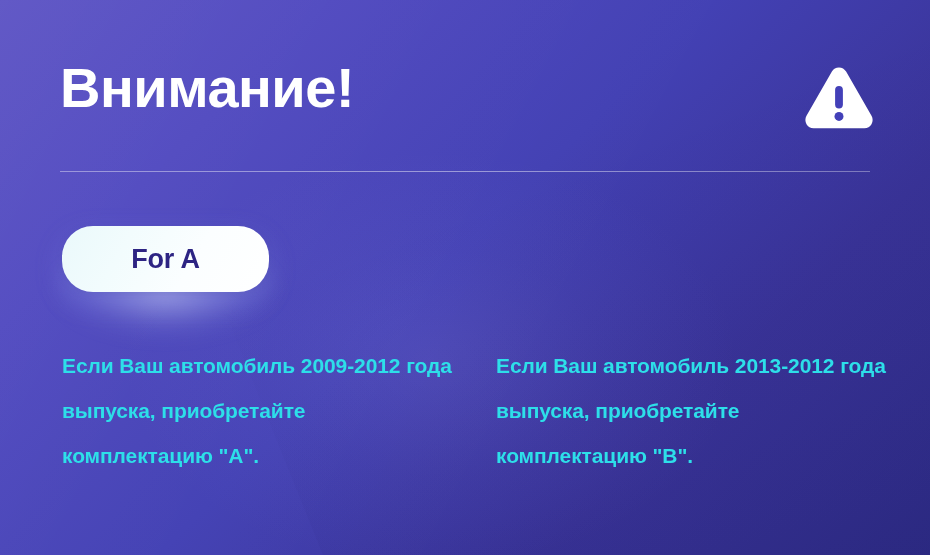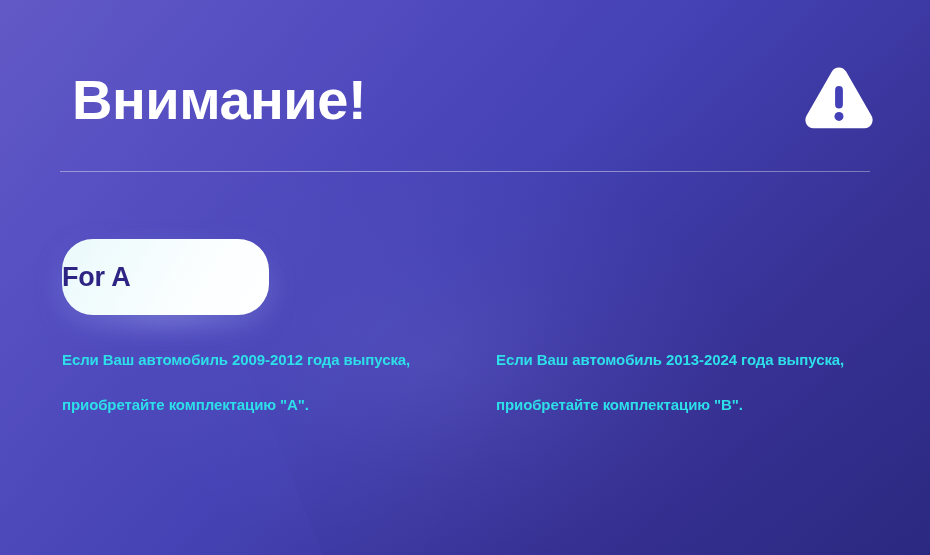--- a/index.html
+++ b/index.html
@@ -74,21 +74,21 @@
     position: absolute;
     left: 0;
     top: 0;
     width: 930px;
     height: 172px;
   }
   .page-title {
     position: absolute;
     left: 60px;
     top: 57px;
-    margin: 12px;
+    margin: 0;
     color: #ffffff;
     font-size: 56px;
     line-height: 62px;
     font-weight: 700;
     letter-spacing: -0.5px;
     white-space: nowrap;
   }
   .warning-icon {
     position: absolute;
     left: 803px;
@@ -142,51 +142,51 @@
         rgba(170,180,250,0.10) 70%,
         rgba(170,180,250,0) 100%);
     filter: blur(7px);
     pointer-events: none;
   }
   .pill {
     position: absolute;
     left: 0;
     top: 16px;
     width: 207px;
-    height: 76px;
+    height: 66px;
     border-radius: 31px;
     background: linear-gradient(120deg,
         #eaf9fb 0%,
         #f2fcfd 30%,
         #fbfeff 62%,
         #ffffff 100%);
     box-shadow:
       0 10px 26px rgba(120,125,220,0.45),
       0 2px 6px rgba(60,55,150,0.25);
     display: flex;
     align-items: center;
+    justify-content: center;
     cursor: pointer;
-    margin-top: 13px;
   }
   .pill-label {
     color: #2d2483;
     font-size: 27px;
     font-weight: 700;
     letter-spacing: -0.2px;
     line-height: 1;
     user-select: none;
   }
 
   .column-text {
     position: absolute;
     left: 0;
     top: 112px;
     width: 395px;
     color: #2ddfe9;
-    font-size: 15px;
+    font-size: 21px;
     font-weight: 700;
     line-height: 45px;
     letter-spacing: -0.1px;
   }
 </style>
 </head>
 <body>
 
 <div class="banner">
 
@@ -214,17 +214,17 @@
       <div class="pill-wrap">
         <div class="pill-glow"></div>
         <div class="pill">
           <span class="pill-label">For A</span>
         </div>
       </div>
       <p class="column-text">Если Ваш автомобиль 2009-2012 года выпуска, приобретайте комплектацию "А".</p>
     </div>
 
     <div class="column column-b">
-      <p class="column-text">Если Ваш автомобиль 2013-2024 года выпуска, приобретайте комплектацию "В".</p>
+      <p class="column-text">Если Ваш автомобиль 2013-2012 года выпуска, приобретайте комплектацию "В".</p>
     </div>
 
   </div>
 </div>
 
 </body></html>

